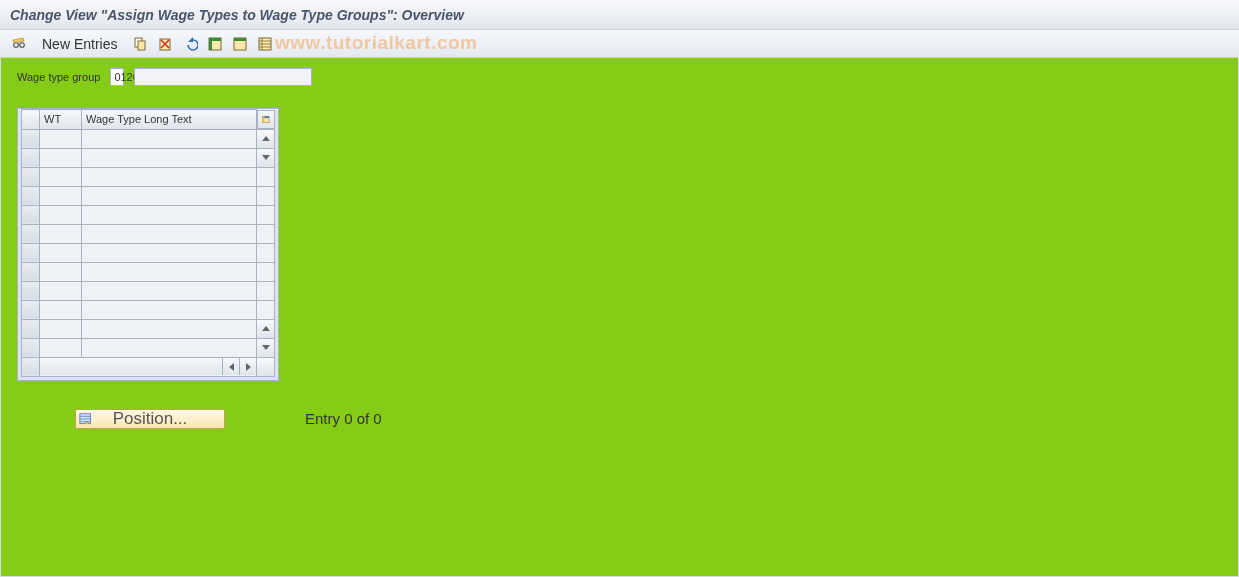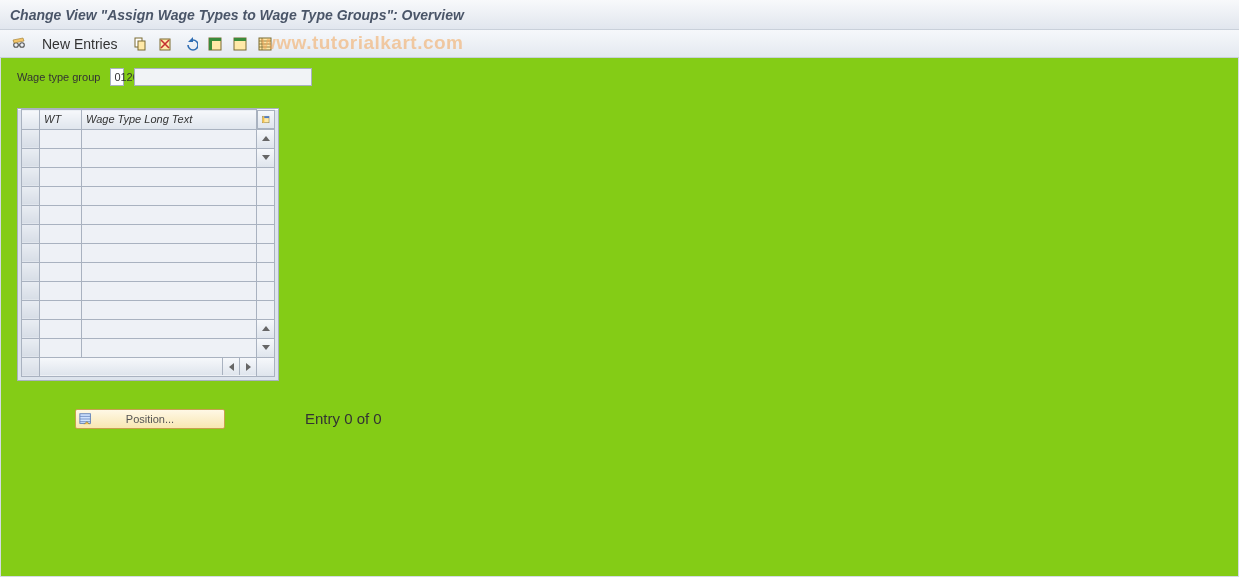--- a/index.html
+++ b/index.html
@@ -54,21 +54,21 @@
   }
   .tb-btn.text {
     padding: 0 8px;
     font-size: 14px;
     color: #333;
   }
   .ico { width: 16px; height: 16px; display: block; }
 
   .watermark {
     position: absolute;
-    left: 261px; top: 2px;
+    left: 275px; top: 2px;
     font-size: 19px;
     font-weight: bold;
     color: rgba(243, 165, 90, 0.55);
     letter-spacing: 0.5px;
     pointer-events: none;
     user-select: none;
   }
 
   
   .content {
@@ -105,21 +105,20 @@
     box-shadow: 0 1px 0 #fff inset;
   }
   .group-title {
     font-size: 11px;
     padding: 4px 8px 10px 8px;
     color: #333;
   }
   .grid-wrap {
     position: relative;
     margin: 0 3px 3px 3px;
-    font-style: italic;
   }
   table.grid {
     border-collapse: collapse;
     width: 100%;
     table-layout: fixed;
     background: #eef1f6;
     font-size: 11px;
   }
   table.grid th, table.grid td {
     border: 1px solid #a9b2c0;
@@ -186,21 +185,21 @@
     margin-top: 28px;
     padding-left: 58px;
   }
   .position-btn {
     width: 150px; height: 20px;
     background: linear-gradient(#fff8e6, #f8e7b2);
     border: 1px solid #c6a24e;
     border-radius: 2px;
     display: flex; align-items: center; justify-content: center;
     gap: 6px;
-    font-size: 11px;
+    font-size: 17px;
     color: #555;
     position: relative;
   }
   .position-btn .pico {
     position: absolute; left: 3px; top: 2px;
     width: 14px; height: 14px;
   }
   .entry-text { font-size: 15px; color: #333; }
 </style>
 </head>

